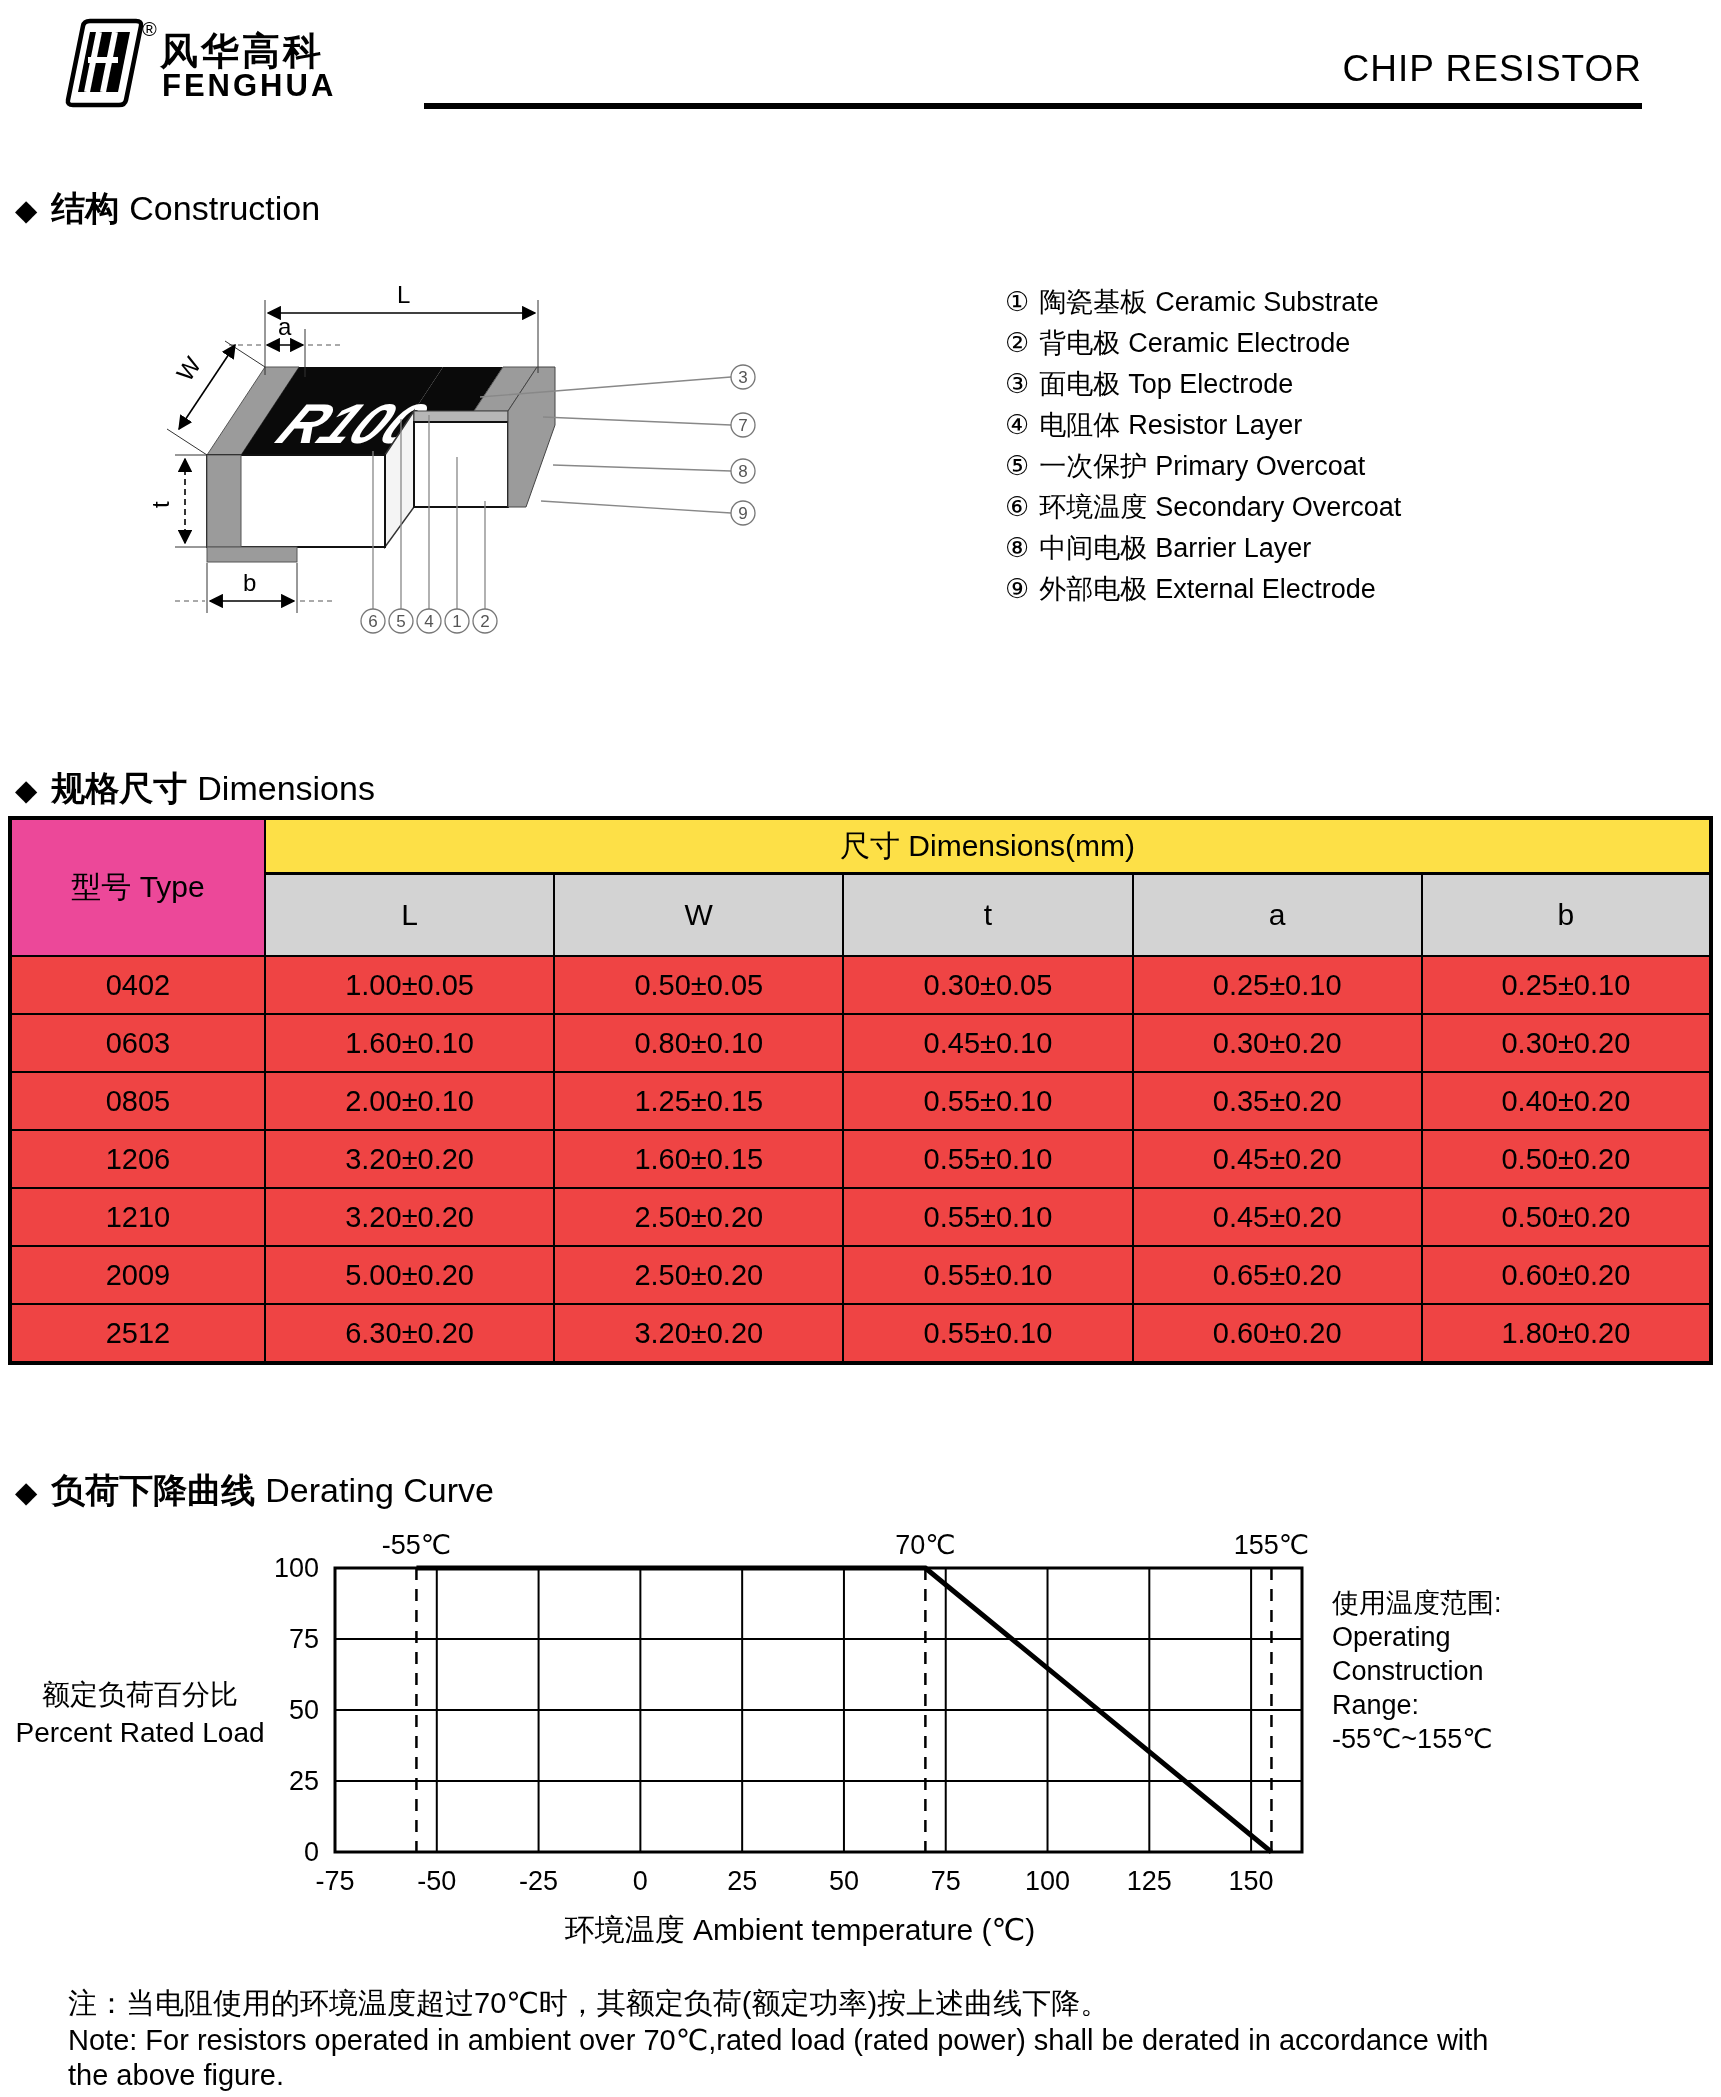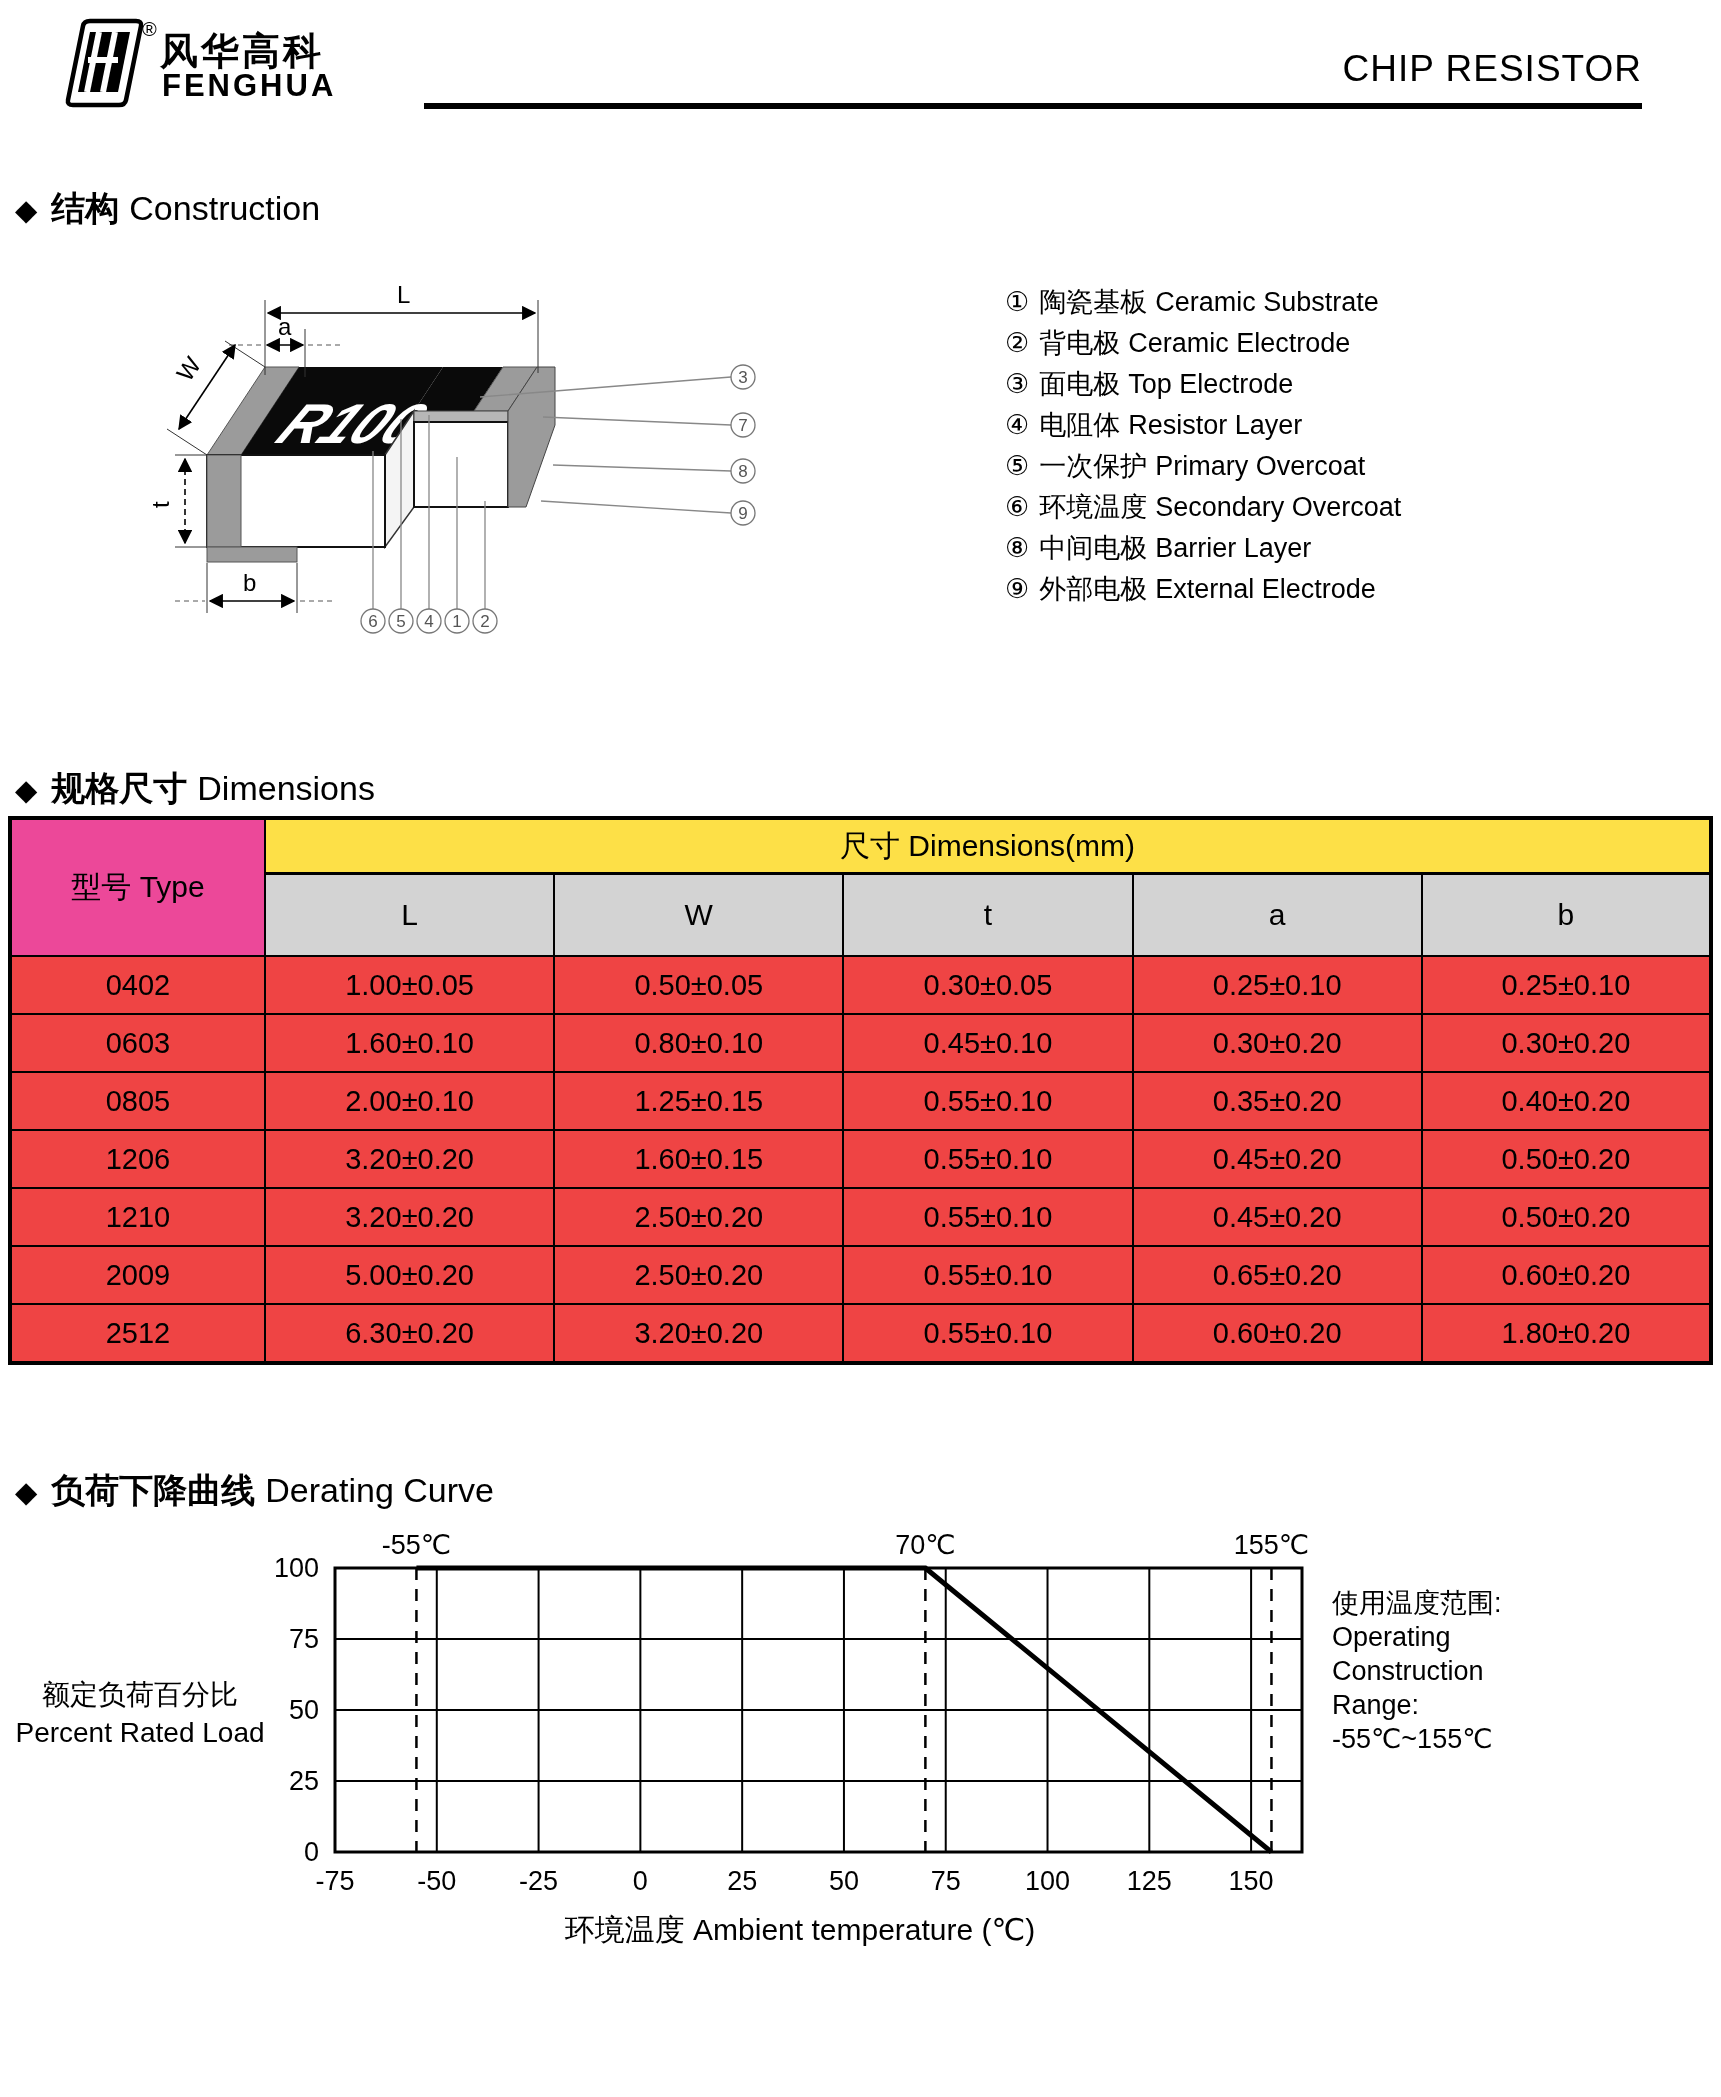--- a/index.html
+++ b/index.html
@@ -302,14 +302,19 @@
   <div class="rtext" id="right-text">
       <div>使用温度范围:</div>
       <div>Operating</div>
       <div>Construction</div>
       <div>Range:</div>
       <div>-55℃~155℃</div>
     </div>
 
   <div class="xlab">环境温度 Ambient temperature (℃)</div>
 
+  <div class="note">
+    <div class="n1">注：当电阻使用的环境温度超过70℃时，其额定负荷(额定功率)按上述曲线下降。</div>
+    <div>Note: For resistors operated in ambient over 70℃,rated  load (rated power) shall be derated in accordance with</div>
+    <div>the above figure.</div>
+  </div>
 
 </div>
 
 </body></html>

